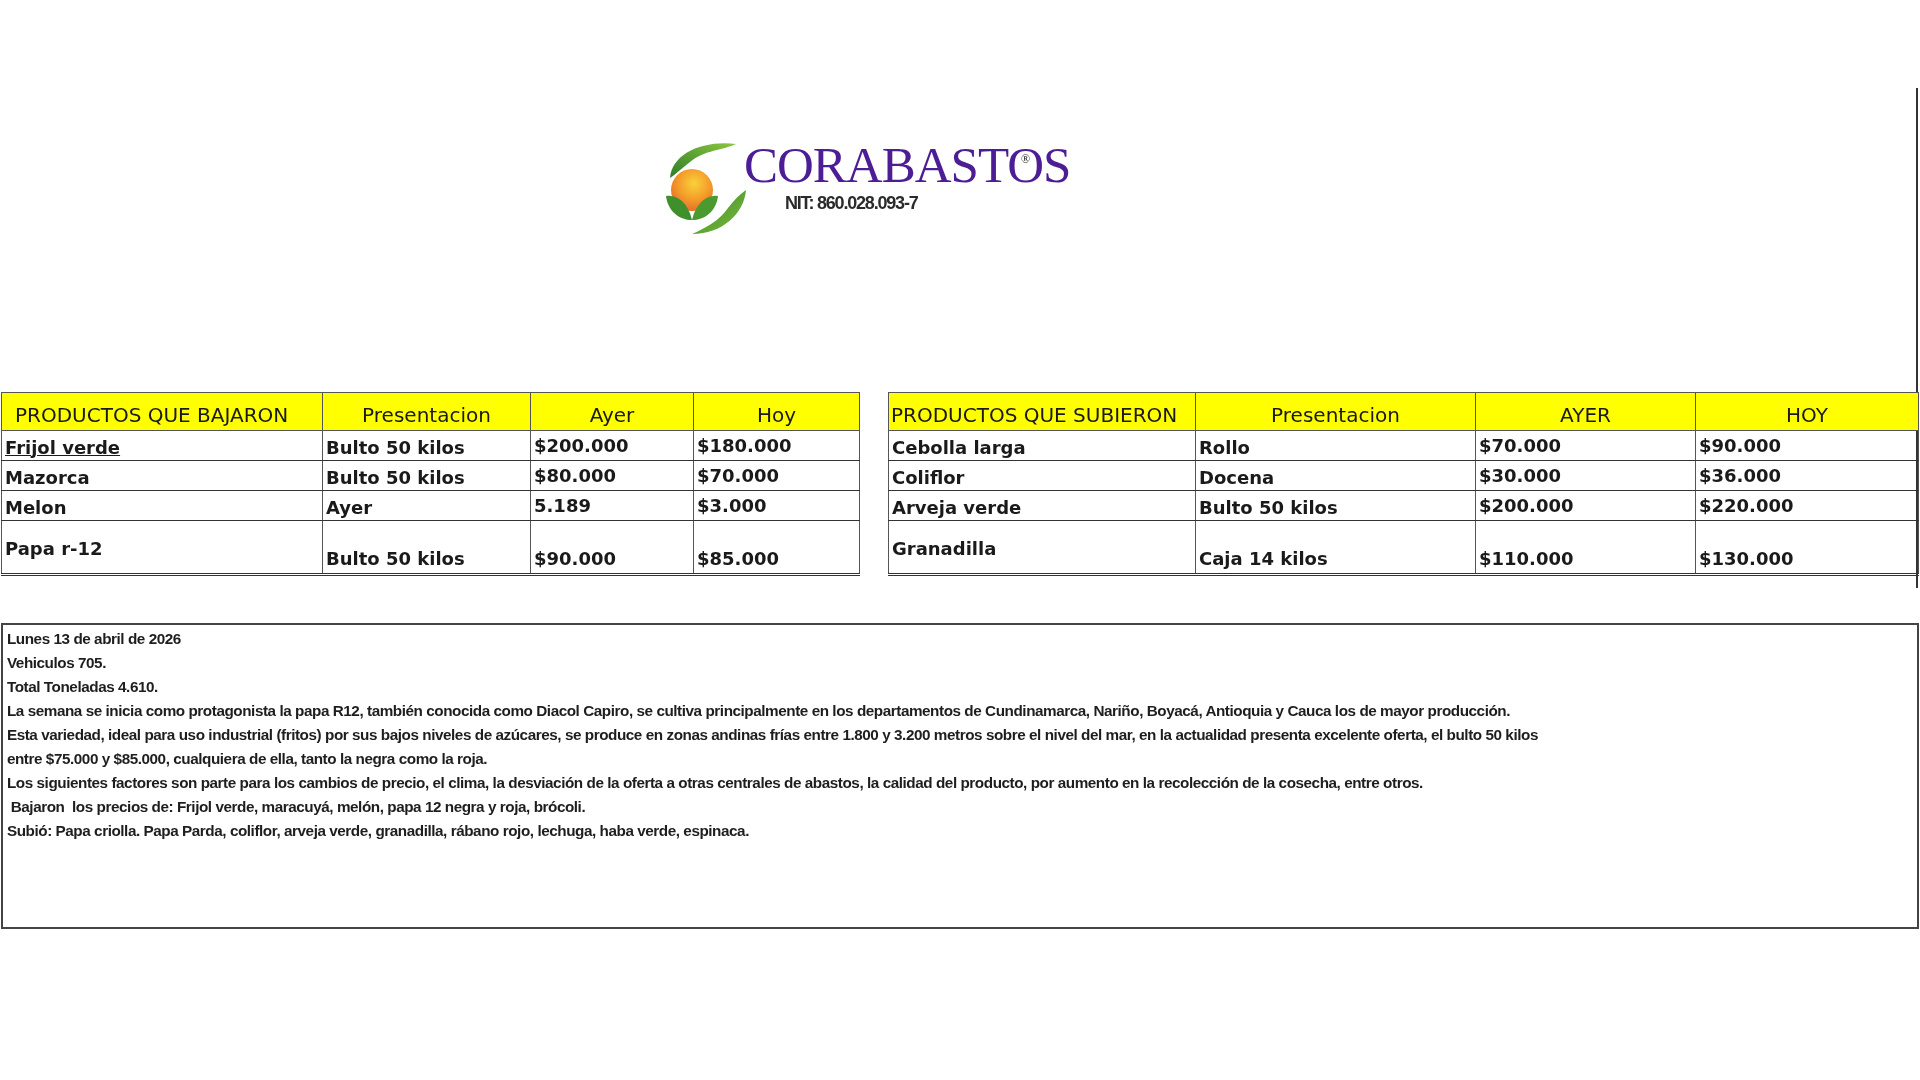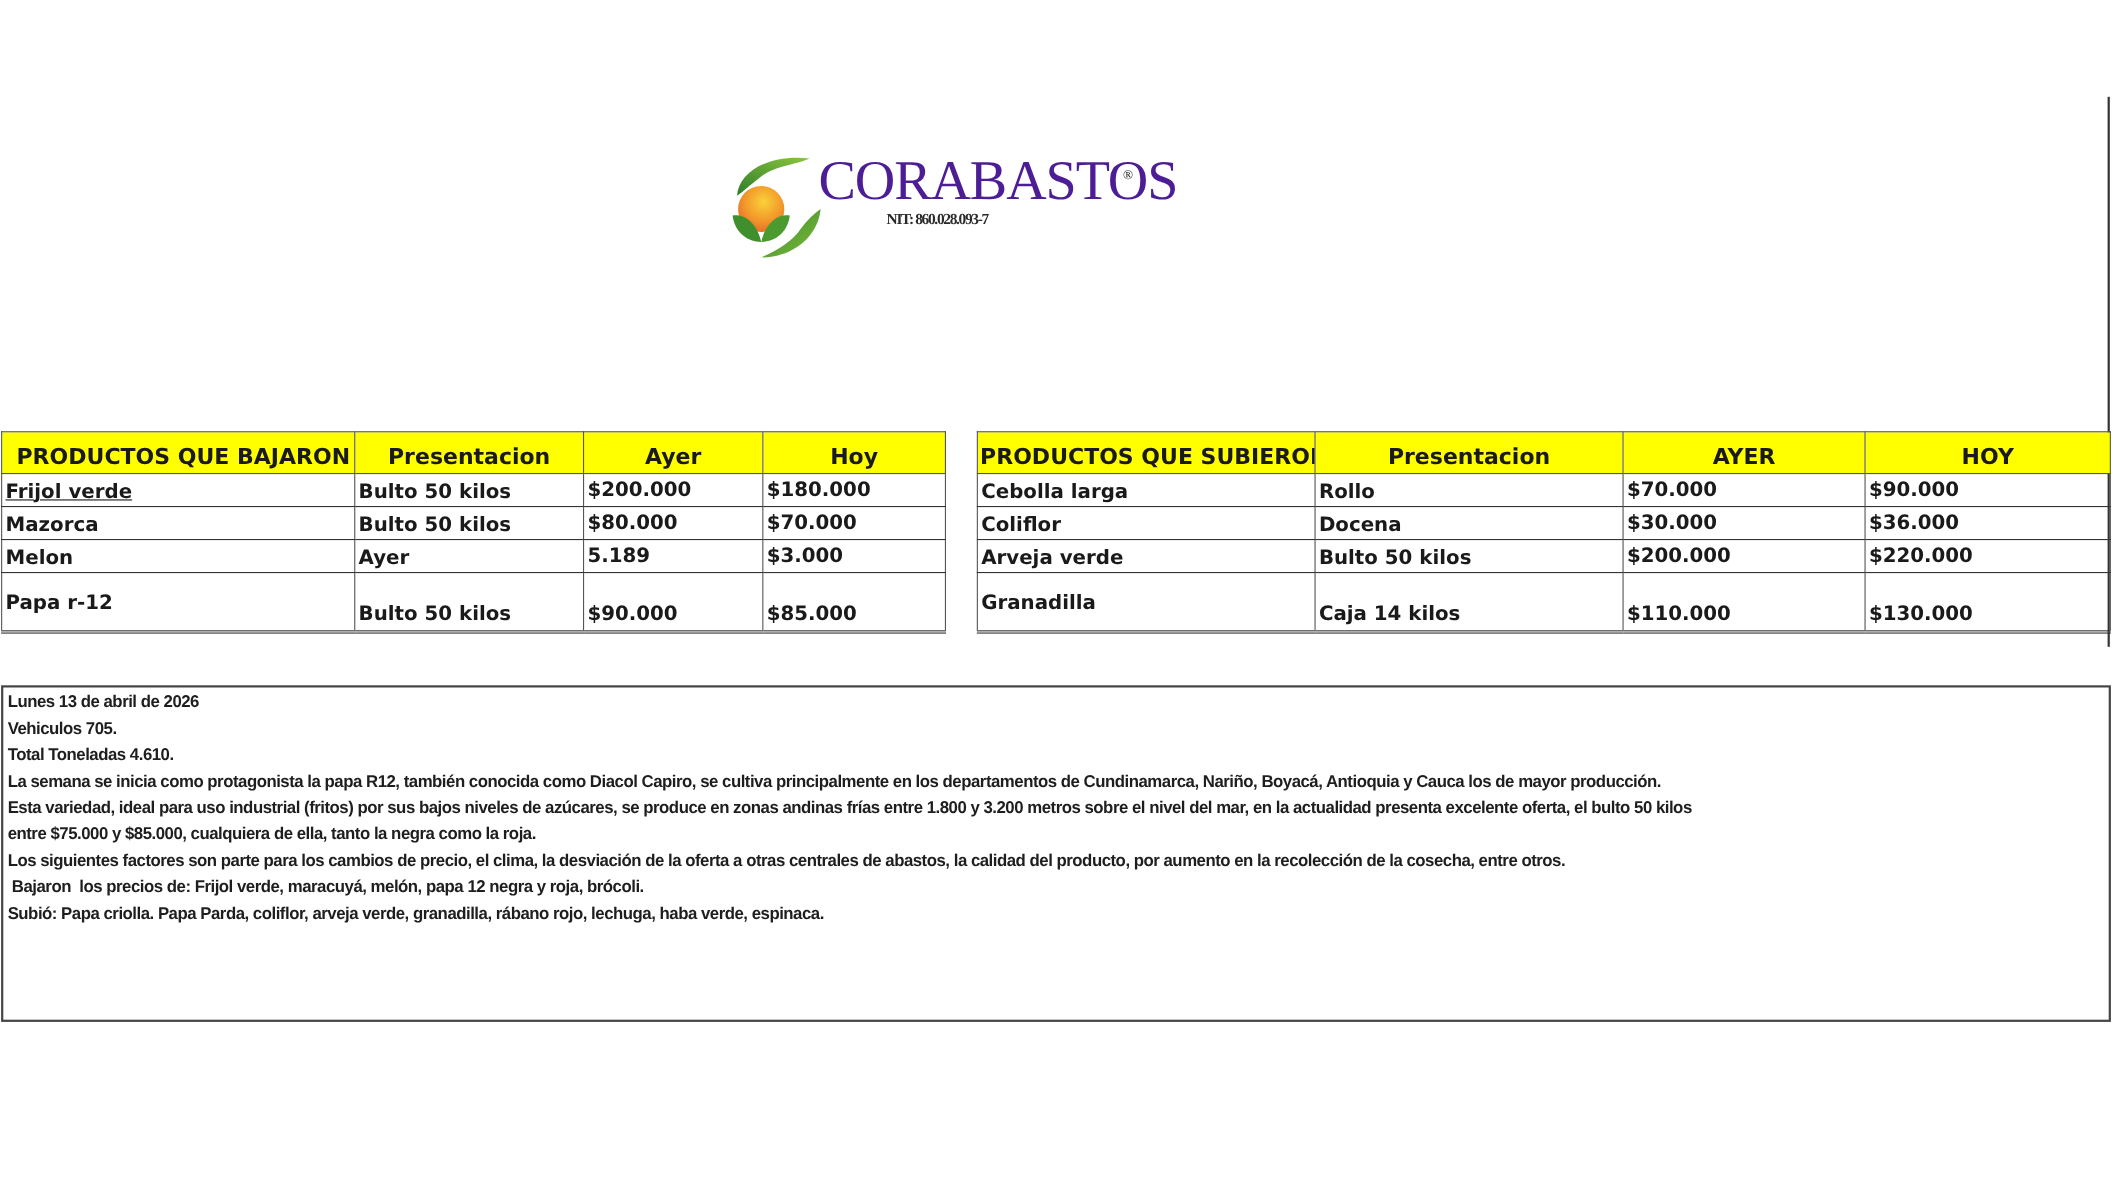--- a/index.html
+++ b/index.html
@@ -52,25 +52,25 @@
     .logo-reg {
       position: absolute;
       left: 359px;
       top: 16px;
       font-family: "Liberation Serif", serif;
       font-size: 12px;
       color: #1a1a1a;
     }
     .logo-nit {
       position: absolute;
-      left: 144px;
+      left: 123px;
       top: 57px;
-      font-family: Liberation Serif, serif;
+      font-family: Liberation Sans, sans-serif;
       font-weight: bold;
-      font-size: 14px;
+      font-size: 18px;
       letter-spacing: -1.2px;
       color: #2a2a2a;
       white-space: nowrap;
     }
 
     
     table.prices {
       position: absolute;
       top: 392px;
       border-collapse: collapse;
@@ -79,21 +79,21 @@
       font-size: 18px;
       color: #1a1a1a;
       table-layout: fixed;
     }
     table.prices th {
       background: #ffff00;
       height: 37px;
       padding: 0 4px;
       border: 1px solid #555555;
       font-size: 20px;
-      font-weight: bold;
+      font-weight: normal;
       text-align: center;
       vertical-align: bottom;
       line-height: 30px;
       white-space: nowrap;
       overflow: hidden;
     }
     table.prices th.first {
       text-align: left;
       padding-left: 13px;
       font-size: 20px;

